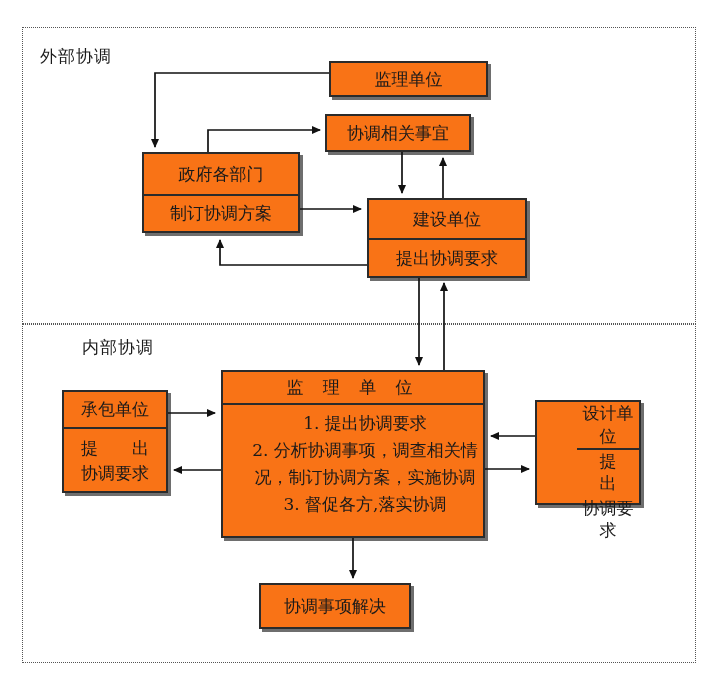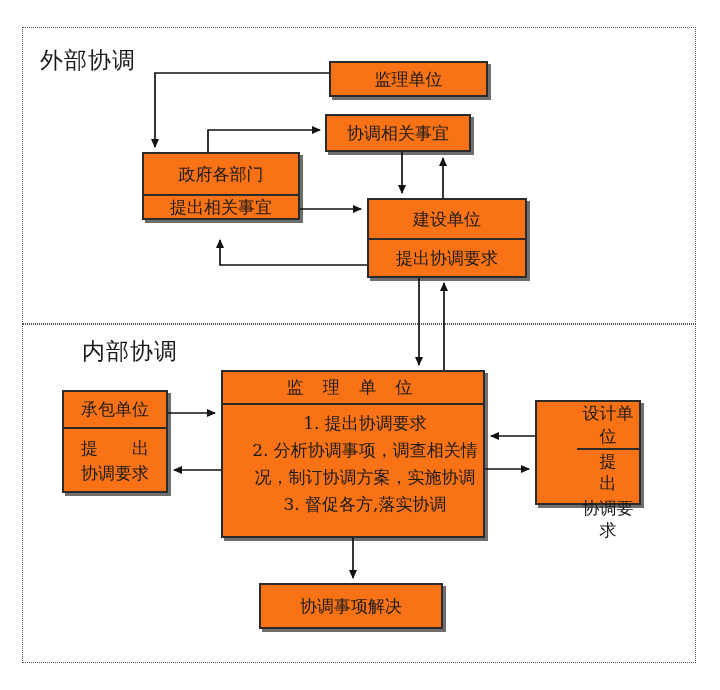--- a/index.html
+++ b/index.html
@@ -2,21 +2,21 @@
 <html><head>
 <meta charset="utf-8">
 <style>
   html,body{margin:0;padding:0;background:#ffffff;}
   .canvas{
     position:relative;width:720px;height:690px;background:#ffffff;
     font-family:"DejaVu Serif","Liberation Serif",serif;color:#1a1a1a;
     overflow:hidden;
   }
   .sect{position:absolute;border:1px dotted #555;box-sizing:border-box;background:transparent;}
-  .sect-label{position:absolute;font-size:23px;letter-spacing:1px;}
+  .sect-label{position:absolute;font-size:17px;letter-spacing:1px;}
   .box{
     position:absolute;background:#f97316;border:2px solid #2b2b2b;
     box-shadow:3px 3px 0 0 #6e6e6e;box-sizing:border-box;
     font-size:17px;display:flex;flex-direction:column;
   }
   .cell{display:flex;align-items:center;justify-content:center;text-align:center;}
   .cell.grow{flex:1;}
   .cell.divided{border-top:2px solid #2b2b2b;}
   .cell.multi{flex-direction:column;gap:3px;line-height:22px;}
   .central-header{height:31px;flex:0 0 31px;border-bottom:2px solid #2b2b2b;
@@ -38,23 +38,23 @@
   <div class="sect-label" style="left:34px;top:336px;margin-left:48px;">内部协调</div>
 
   <div class="box" style="left:329px;top:61px;width:159px;height:36px;">
     <div class="cell grow">监理单位</div>
   </div>
 
   <div class="box" style="left:325px;top:114px;width:146px;height:38px;">
     <div class="cell grow">协调相关事宜</div>
   </div>
 
-  <div class="box" style="left:142px;top:152px;width:158px;height:68px;">
+  <div class="box" style="left:142px;top:152px;width:158px;height:81px;">
     <div class="cell" style="flex:0 0 40px;">政府各部门</div>
-    <div class="cell grow divided">提出相关事宜</div>
+    <div class="cell grow divided">制订协调方案</div>
   </div>
 
   <div class="box" style="left:367px;top:198px;width:160px;height:80px;">
     <div class="cell" style="flex:0 0 38px;">建设单位</div>
     <div class="cell grow divided">提出协调要求</div>
   </div>
 
   <div class="box" style="left:62px;top:390px;width:106px;height:103px;">
     <div class="cell" style="flex:0 0 35px;">承包单位</div>
     <div class="cell grow divided multi">
@@ -74,21 +74,21 @@
   </div>
 
   <div class="box" style="left:535px;top:400px;width:106px;height:105px;padding-left:40px;">
     <div class="cell" style="flex:0 0 37px;">设计单位</div>
     <div class="cell grow divided multi">
       <div>提　　出</div>
       <div>协调要求</div>
     </div>
   </div>
 
-  <div class="box" style="left:259px;top:583px;width:184px;height:46px;">
+  <div class="box" style="left:259px;top:583px;width:152px;height:46px;">
     <div class="cell grow">协调事项解决</div>
   </div>
 
   <svg class="overlay" width="720" height="690" viewBox="0 0 720 690">
     <defs>
       <marker id="ah" markerWidth="9" markerHeight="8" refX="8" refY="4" orient="auto" markerUnits="userSpaceOnUse">
         <path d="M0,0 L9,4 L0,8 Z" fill="#111"></path>
       </marker>
     </defs>
     <g fill="none" stroke="#111" stroke-width="1.7">

